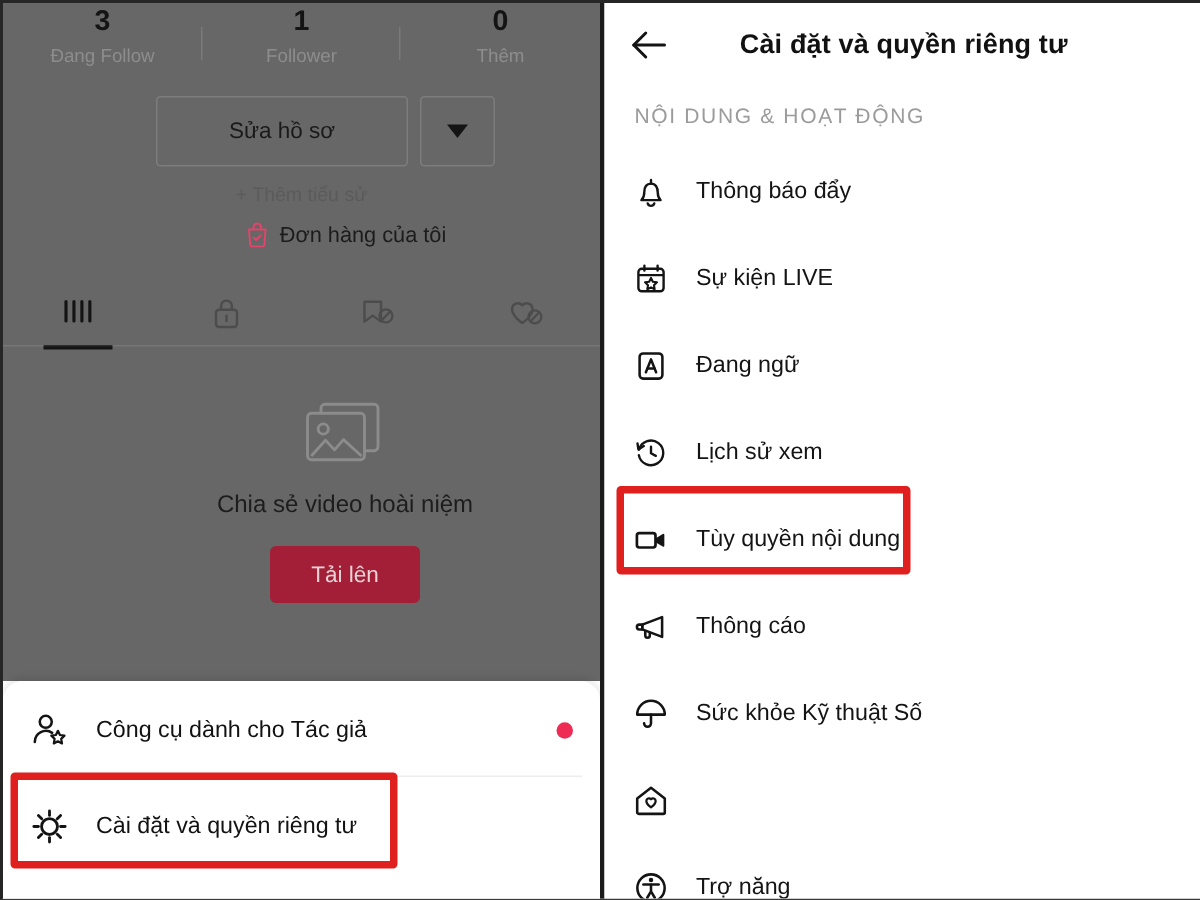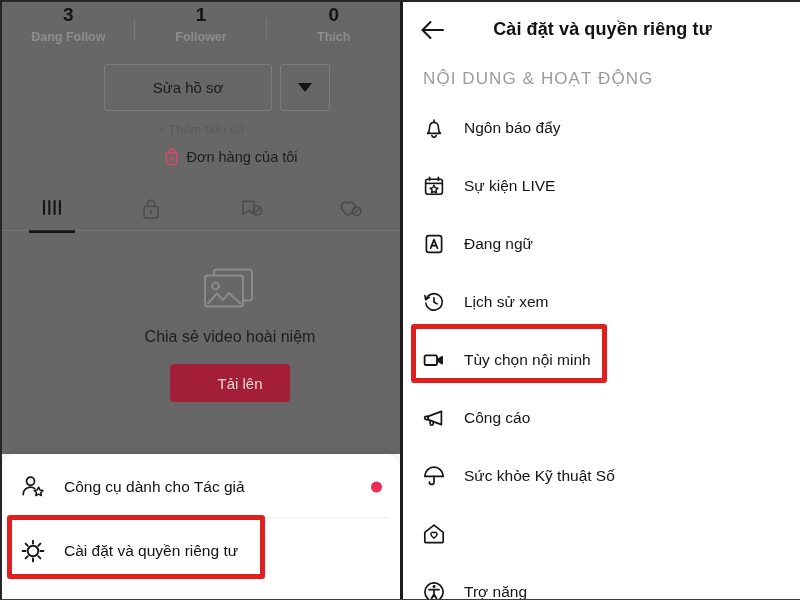--- a/index.html
+++ b/index.html
@@ -52,21 +52,21 @@
     display: flex; flex-direction: column;
     align-items: center; justify-content: flex-start;
     position: relative;
   }
   .stat-num {
     font-size: 19px; font-weight: bold; color: #141414;
     line-height: 22px;
   }
   .stat-label {
     font-size: 12.5px; color: #8d8d8d;
-    line-height: 20px; margin-top: 1px; font-weight: bold;
+    line-height: 20px; margin-top: 1px;
   }
   .stat-div {
     position: absolute; right: 0; top: 14px;
     width: 1px; height: 22px;
     background: rgba(255,255,255,0.13);
   }
 
   
   .btn-row {
     position: absolute; left: 0; top: 62px;
@@ -139,21 +139,21 @@
   .empty-text {
     margin-top: 14px;
     font-size: 16px; color: #1d1d1d;
   }
   .upload-btn {
     margin-top: 18px;
     width: 100px; height: 38px;
     background: #a31f37;
     border-radius: 4px;
     display: flex; align-items: center; justify-content: center;
-    color: #e8d2d6; font-size: 15px; padding-left: 20px;
+    color: #e8d2d6; font-size: 15px;
   }
 
   
   #sheet {
     position: absolute; left: 0; top: 452px;
     width: 398px; height: 148px;
     background: #ffffff;
     border-top-left-radius: 13px;
     border-top-right-radius: 13px;
     box-shadow: 0 -2px 6px rgba(0,0,0,0.10);
@@ -232,21 +232,21 @@
   }
   .rp-title {
     flex: 1;
     text-align: center;
     font-size: 18px; font-weight: bold; color: #111111;
     padding-right: 52px;
     letter-spacing: 0.1px;
   }
   .rp-section {
     position: absolute; left: 20px; top: 67px;
-    font-size: 17px; color: #9b9b9b;
+    font-size: 14px; color: #9b9b9b;
     letter-spacing: 1.1px;
   }
   .rp-list {
     position: absolute; left: 0; top: 97px;
     width: 399px;
   }
   .rp-item {
     height: 58px;
     display: flex; align-items: center;
     box-sizing: border-box;
@@ -279,21 +279,21 @@
           <div class="stat-label">Đang Follow</div>
           <div class="stat-div"></div>
         </div>
         <div class="stat">
           <div class="stat-num">1</div>
           <div class="stat-label">Follower</div>
           <div class="stat-div"></div>
         </div>
         <div class="stat">
           <div class="stat-num">0</div>
-          <div class="stat-label">Thích</div>
+          <div class="stat-label">Thêm</div>
         </div>
       </div>
 
       <div class="btn-row">
         <div class="edit-profile-btn">Sửa hồ sơ</div>
         <div class="caret-btn">
           <div class="caret-glyph"></div>
         </div>
       </div>
 
@@ -418,21 +418,21 @@
     <div class="rp-list">
 
       <div class="rp-item">
         <span class="rp-icon">
           <svg width="24" height="24" viewBox="0 0 24 24">
             <path d="M5.6 17.4h12.8c-1.6-1.4-1.9-2.6-1.9-5.1 0-3.2-1.3-5.9-4.5-5.9s-4.5 2.7-4.5 5.9c0 2.5-.3 3.7-1.9 5.1z" fill="none" stroke="#141414" stroke-width="1.6" stroke-linejoin="round"></path>
             <path d="M9.8 19.6a2.3 2.3 0 0 0 4.4 0" fill="none" stroke="#141414" stroke-width="1.6" stroke-linecap="round"></path>
             <line x1="12" y1="4" x2="12" y2="6.3" stroke="#141414" stroke-width="1.6" stroke-linecap="round"></line>
           </svg>
         </span>
-        <span class="rp-label">Ngôn báo đẩy</span>
+        <span class="rp-label">Thông báo đẩy</span>
       </div>
 
       <div class="rp-item">
         <span class="rp-icon">
           <svg width="24" height="24" viewBox="0 0 24 24">
             <rect x="3.6" y="5.2" width="16.8" height="15" rx="2.2" fill="none" stroke="#141414" stroke-width="1.6"></rect>
             <line x1="3.6" y1="9.4" x2="20.4" y2="9.4" stroke="#141414" stroke-width="1.6"></line>
             <line x1="7.6" y1="3.2" x2="7.6" y2="6.4" stroke="#141414" stroke-width="1.6" stroke-linecap="round"></line>
             <line x1="16.4" y1="3.2" x2="16.4" y2="6.4" stroke="#141414" stroke-width="1.6" stroke-linecap="round"></line>
             <path d="M12 11.3l1.22 2.48 2.73.4-1.97 1.93.46 2.73L12 17.56l-2.44 1.28.46-2.73-1.97-1.93 2.73-.4z" fill="none" stroke="#141414" stroke-width="1.4" stroke-linejoin="round"></path>
@@ -463,32 +463,32 @@
         <span class="rp-label">Lịch sử xem</span>
       </div>
 
       <div class="rp-item">
         <span class="rp-icon">
           <svg width="24" height="24" viewBox="0 0 24 24">
             <rect x="2.6" y="7.4" width="12.4" height="9.6" rx="1.6" fill="none" stroke="#141414" stroke-width="1.8"></rect>
             <path d="M15.6 11.4l4.6-2.8v7.2l-4.6-2.8z" fill="#141414" stroke="#141414" stroke-width="1.4" stroke-linejoin="round"></path>
           </svg>
         </span>
-        <span class="rp-label">Tùy chọn nội minh</span>
+        <span class="rp-label">Tùy quyền nội dung</span>
       </div>
 
       <div class="rp-item">
         <span class="rp-icon">
           <svg width="24" height="24" viewBox="0 0 24 24">
             <path d="M19.4 5.4v13.2L6.2 13.6V10.4z" fill="none" stroke="#141414" stroke-width="1.7" stroke-linejoin="round"></path>
             <path d="M6.2 10.4H4.2a1.6 1.6 0 0 0-1.6 1.6 1.6 1.6 0 0 0 1.6 1.6h2z" fill="none" stroke="#141414" stroke-width="1.7" stroke-linejoin="round"></path>
             <path d="M8.2 14.3v3.4a1.5 1.5 0 0 0 3 0v-2.3" fill="none" stroke="#141414" stroke-width="1.7" stroke-linejoin="round"></path>
           </svg>
         </span>
-        <span class="rp-label">Công cáo</span>
+        <span class="rp-label">Thông cáo</span>
       </div>
 
       <div class="rp-item">
         <span class="rp-icon">
           <svg width="24" height="24" viewBox="0 0 24 24">
             <path d="M2.8 12.4a9.2 9.2 0 0 1 18.4 0z" fill="none" stroke="#141414" stroke-width="1.7" stroke-linejoin="round"></path>
             <path d="M12 12.4v5.8a2.3 2.3 0 0 1-4.6 0" fill="none" stroke="#141414" stroke-width="1.7" stroke-linecap="round" stroke-linejoin="round"></path>
           </svg>
         </span>
         <span class="rp-label">Sức khỏe Kỹ thuật Số</span>

